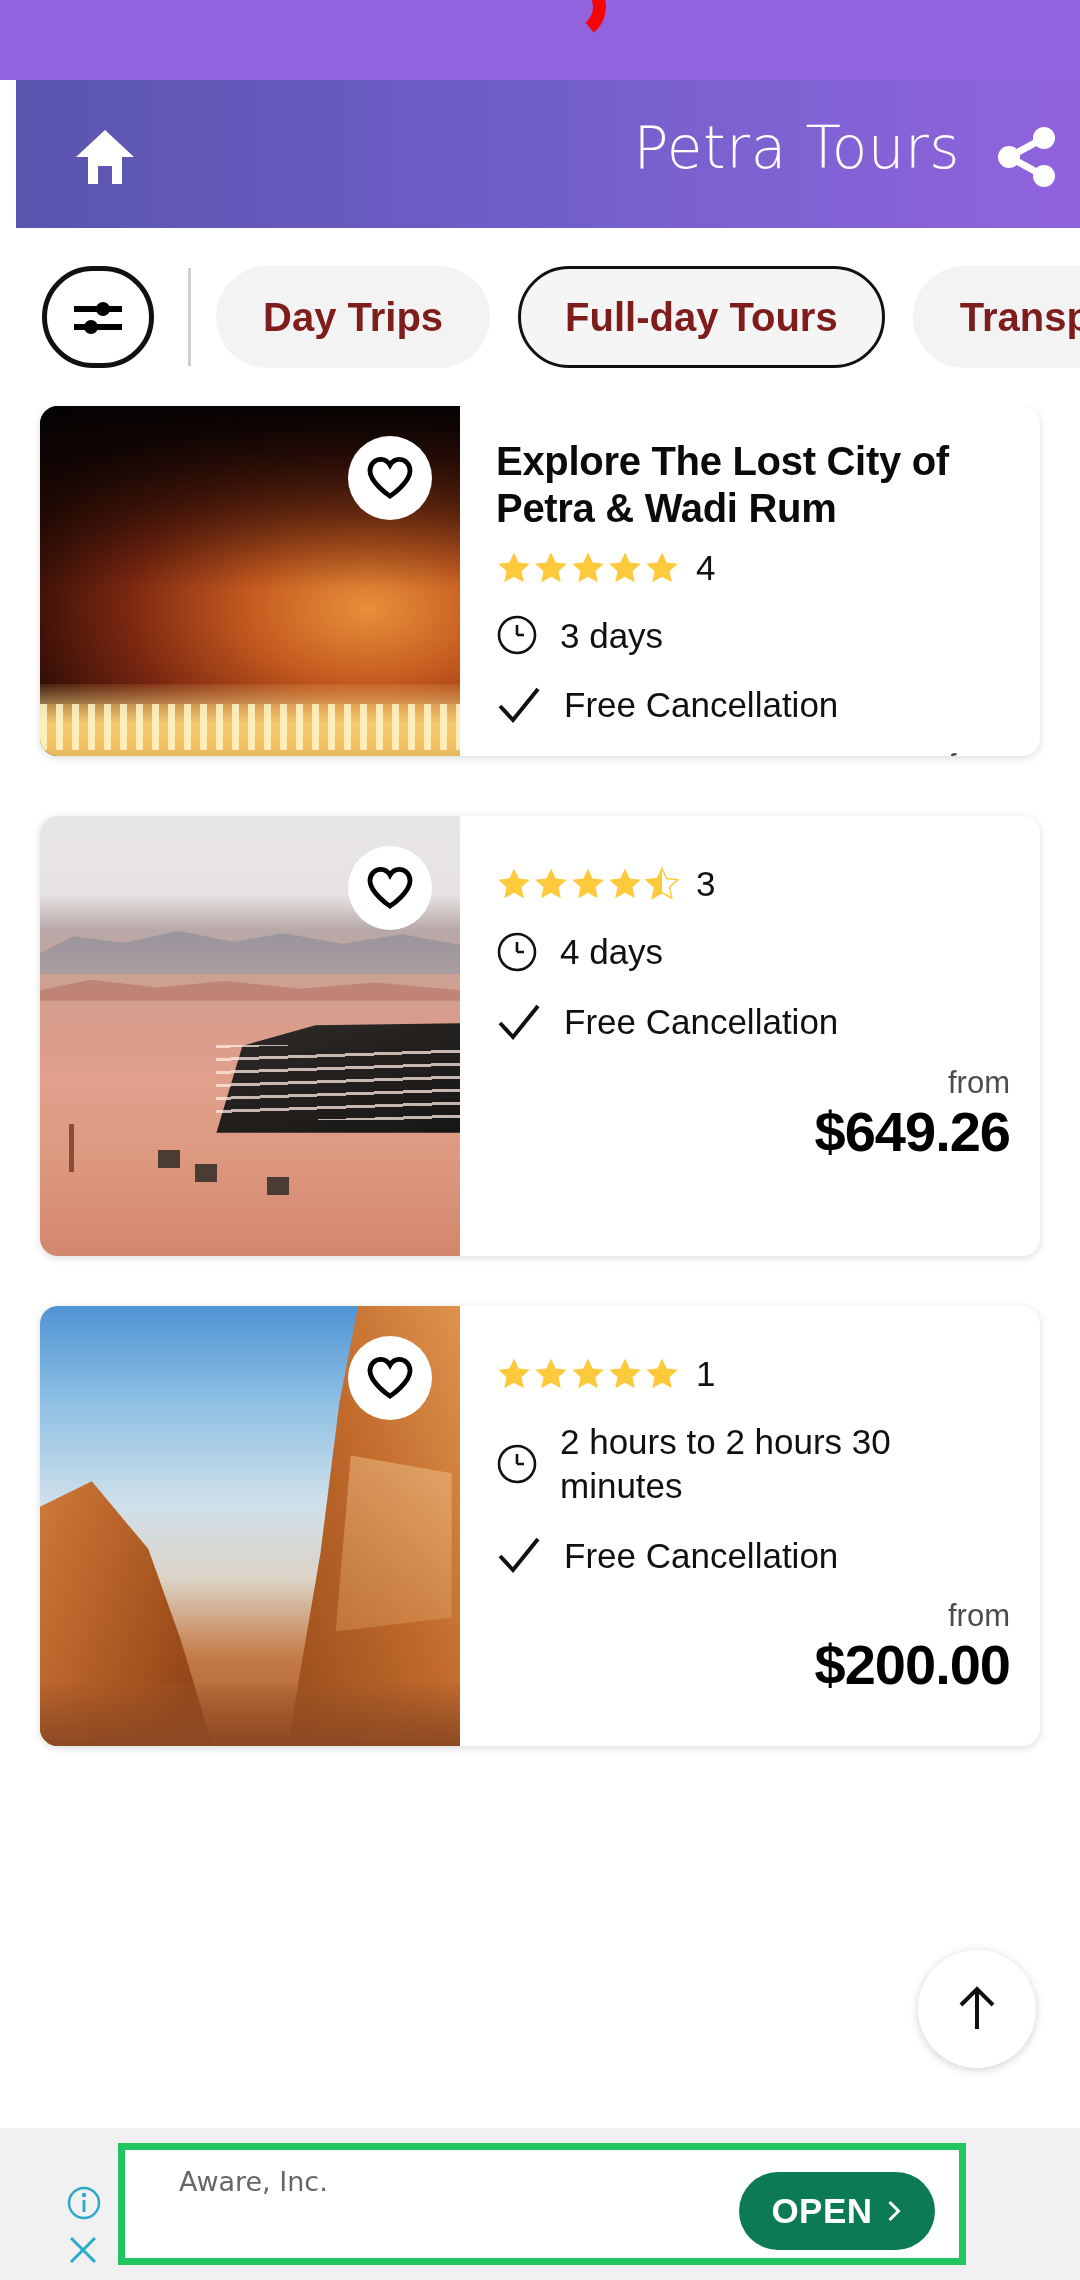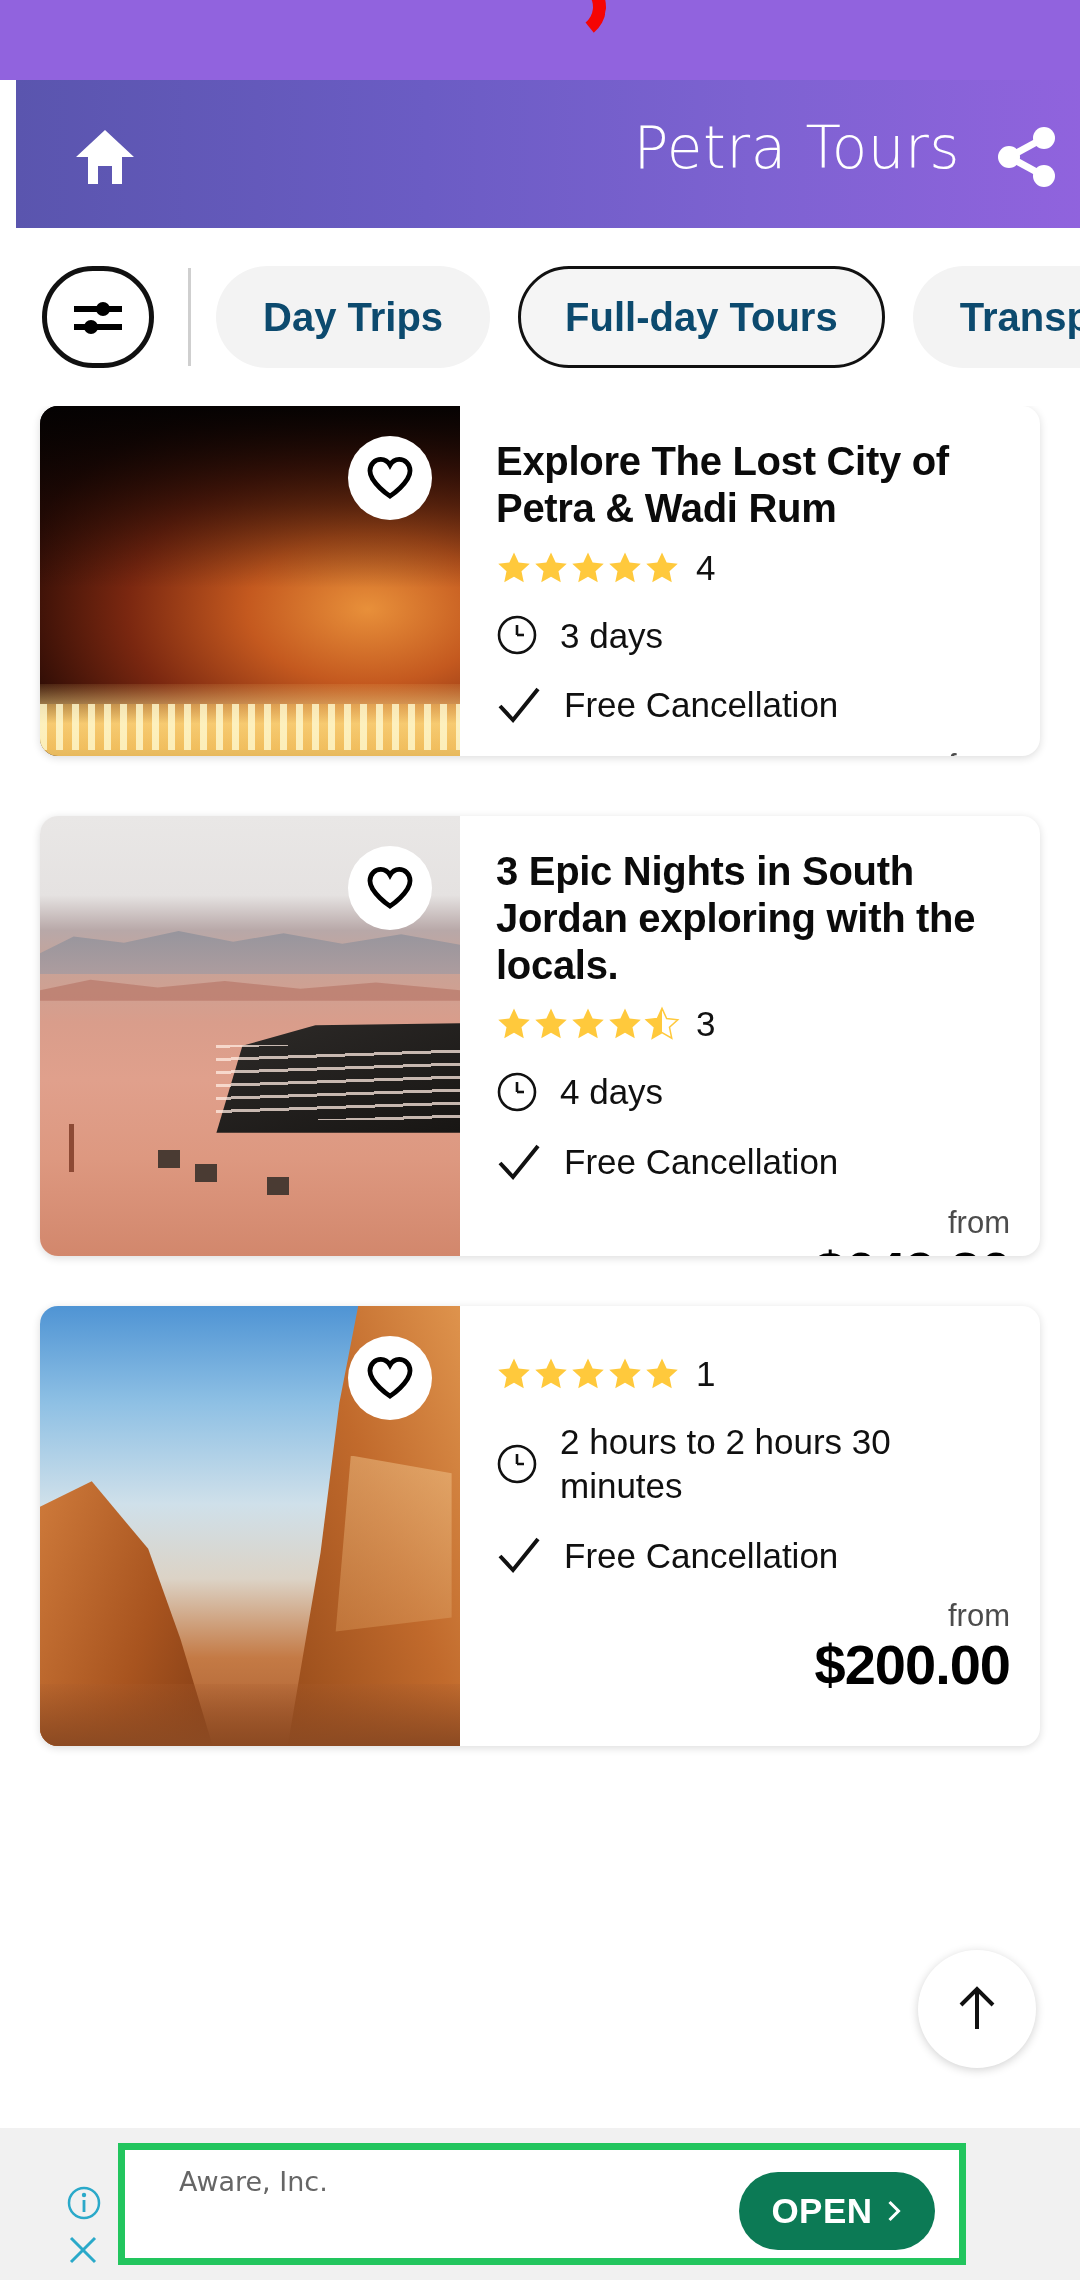--- a/index.html
+++ b/index.html
@@ -115,21 +115,21 @@
     height: 102px;
     padding: 0 44px;
     border-radius: 52px;
     background: #f3f3f3;
     border: 3px solid transparent;
     display: flex;
     align-items: center;
     justify-content: center;
     font-size: 40px;
     font-weight: 700;
-    color: #0c4a6e;
+    color: #7f1d1d;
   }
   .chip.selected {
     border-color: #111111;
     background: #f5f5f5;
   }
 
   
   .cardlist {
     position: absolute;
     top: 406px; left: 0;
@@ -422,21 +422,20 @@
         <div style="position:absolute;left:28%;top:76%;width:22px;height:18px;background:#4a3b33;"></div>
         <div style="position:absolute;left:37%;top:79%;width:22px;height:18px;background:#4a3b33;"></div>
         <div style="position:absolute;left:54%;top:82%;width:22px;height:18px;background:#4a3b33;"></div>
         <div class="heart-btn">
           <svg viewBox="0 0 48 44" width="46" height="42">
             <path d="M24 41 C24 41 3 27 3 14.5 C3 7 8.6 2.5 14.4 2.5 C18.6 2.5 22 5 24 8.5 C26 5 29.4 2.5 33.6 2.5 C39.4 2.5 45 7 45 14.5 C45 27 24 41 24 41 Z" fill="none" stroke="#000000" stroke-width="5"></path>
           </svg>
         </div>
       </div>
       <div class="card-body">
-        <div class="card-title">3 Epic Nights in South Jordan exploring with the locals.</div>
         <div class="rating-row">
           <div class="stars">
             <svg class="star" viewBox="0 0 24 24">
                 <path d="M12 1.6l3.1 6.8 7.4.8-5.5 5 1.5 7.3-6.5-3.7-6.5 3.7 1.5-7.3-5.5-5 7.4-.8z" fill="#ffc93c"></path>
               </svg>
             <svg class="star" viewBox="0 0 24 24">
                 <path d="M12 1.6l3.1 6.8 7.4.8-5.5 5 1.5 7.3-6.5-3.7-6.5 3.7 1.5-7.3-5.5-5 7.4-.8z" fill="#ffc93c"></path>
               </svg>
             <svg class="star" viewBox="0 0 24 24">
                 <path d="M12 1.6l3.1 6.8 7.4.8-5.5 5 1.5 7.3-6.5-3.7-6.5 3.7 1.5-7.3-5.5-5 7.4-.8z" fill="#ffc93c"></path>

